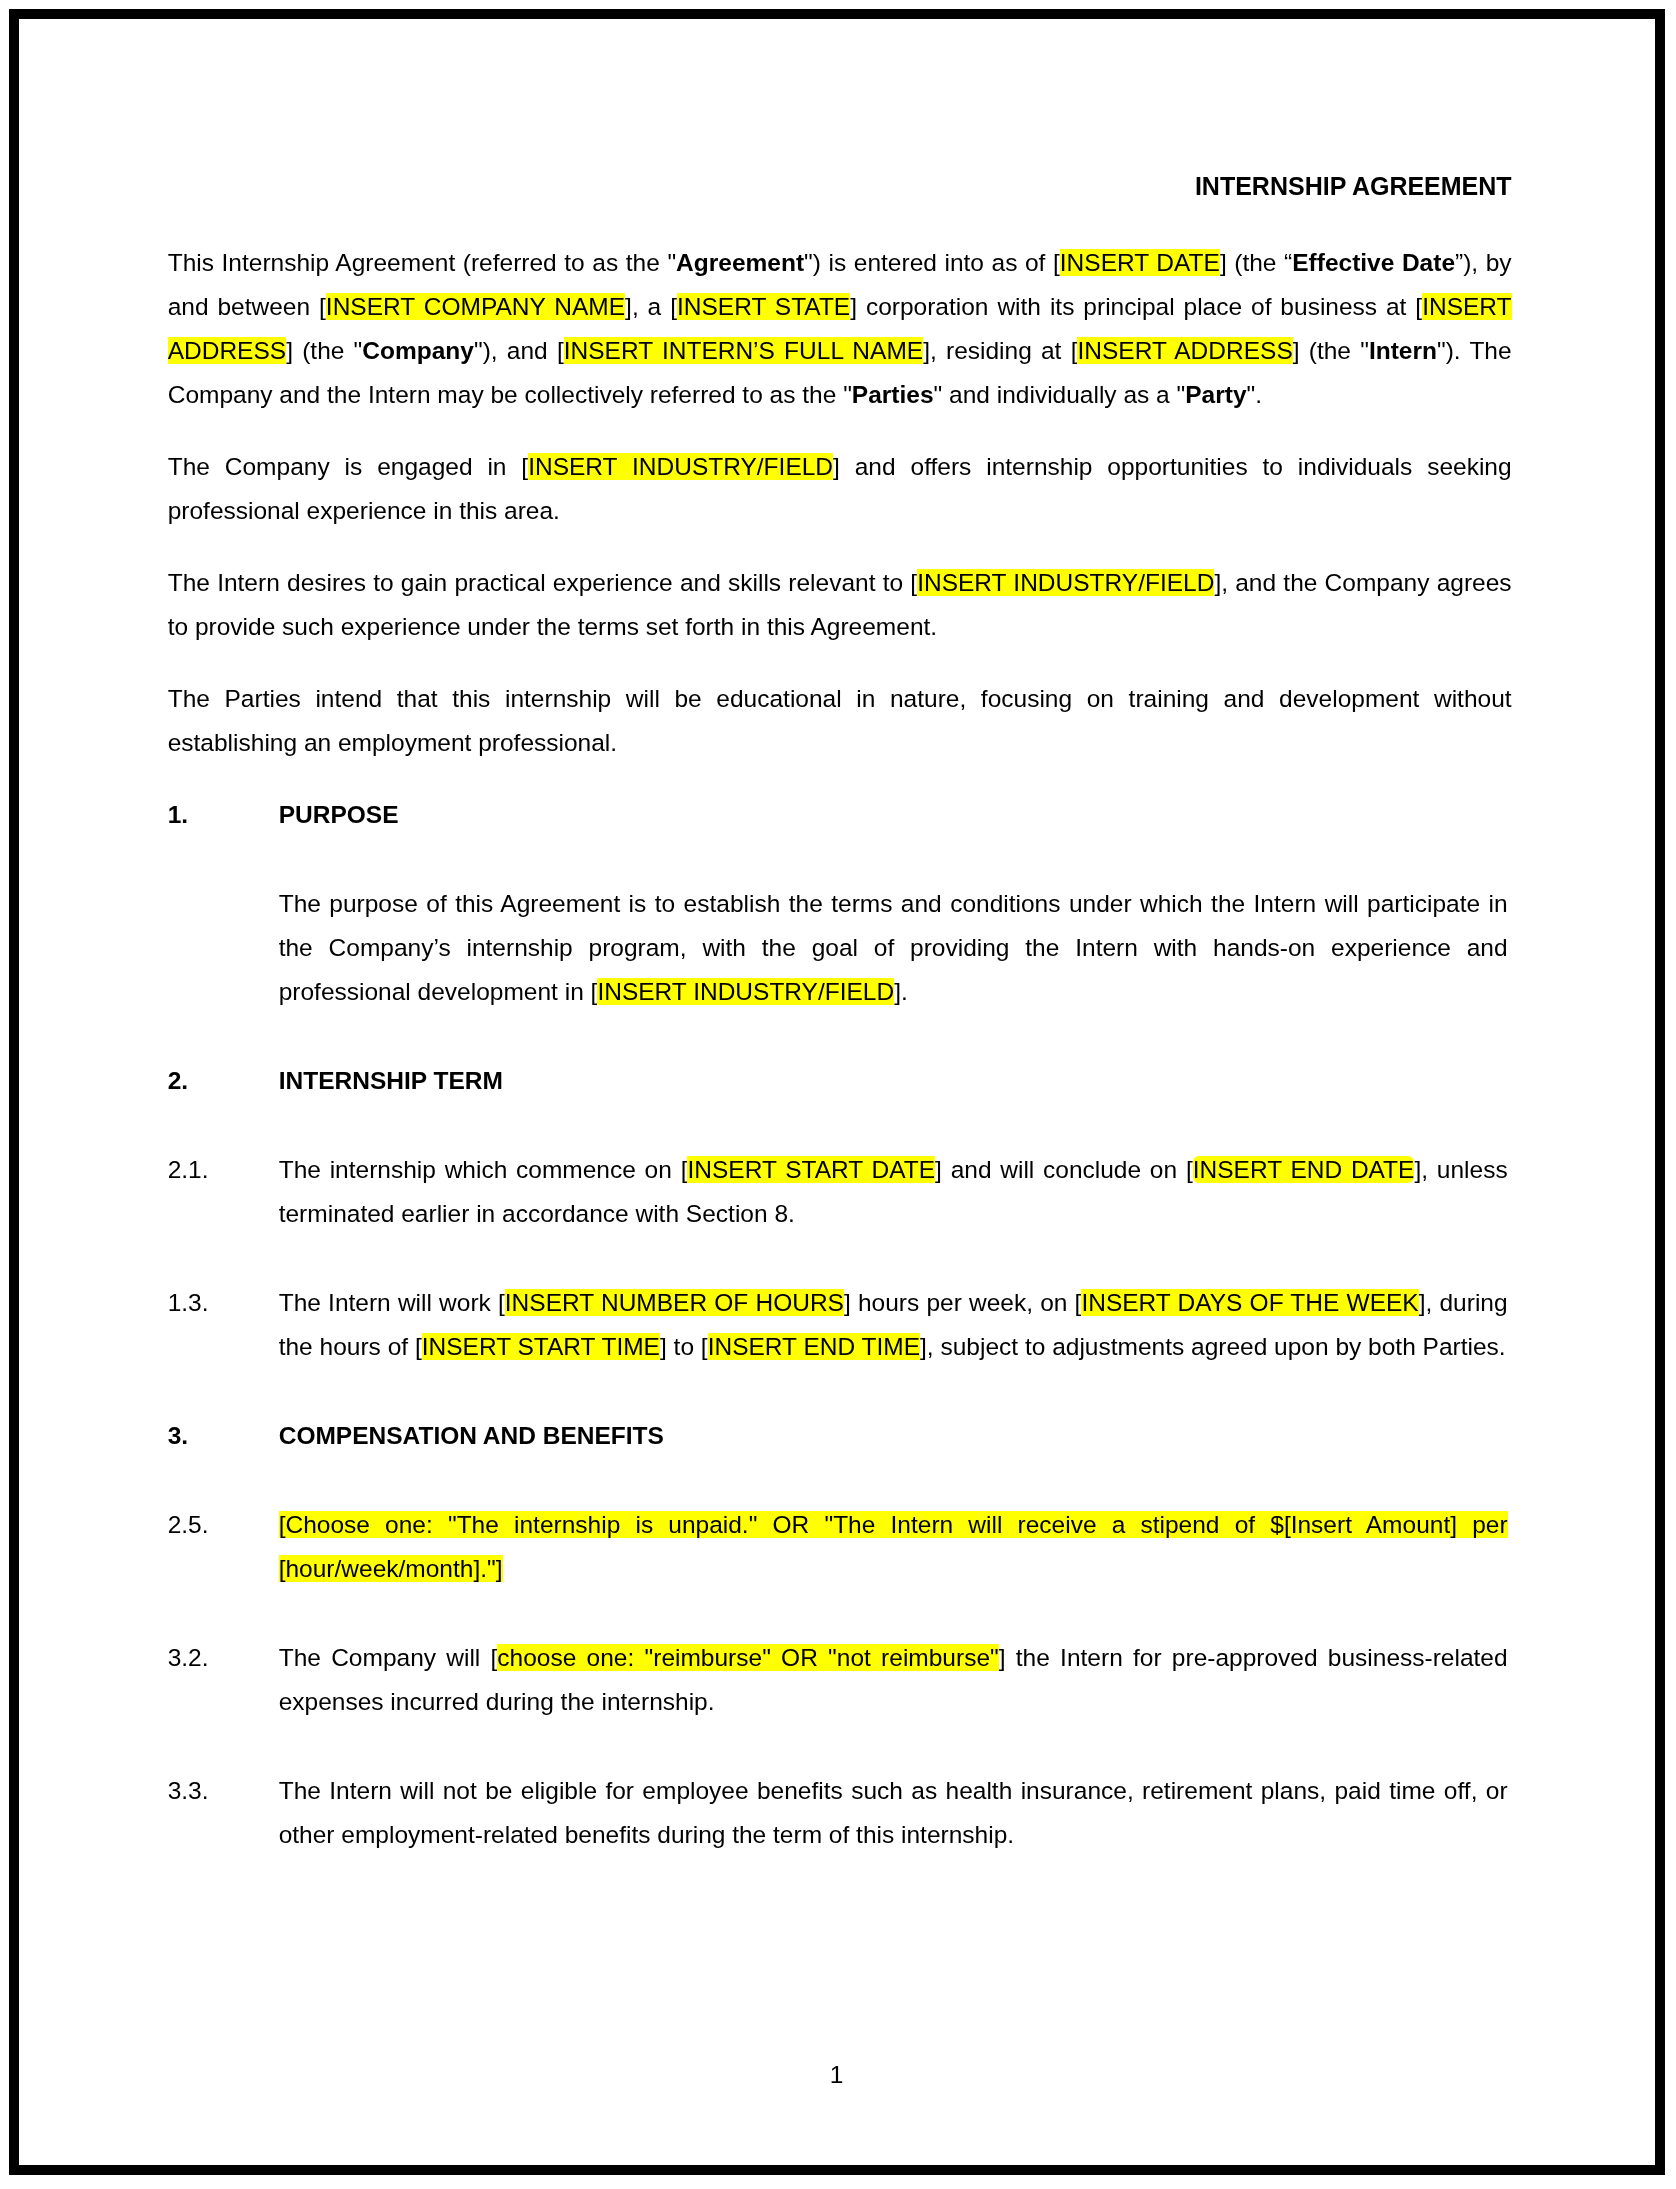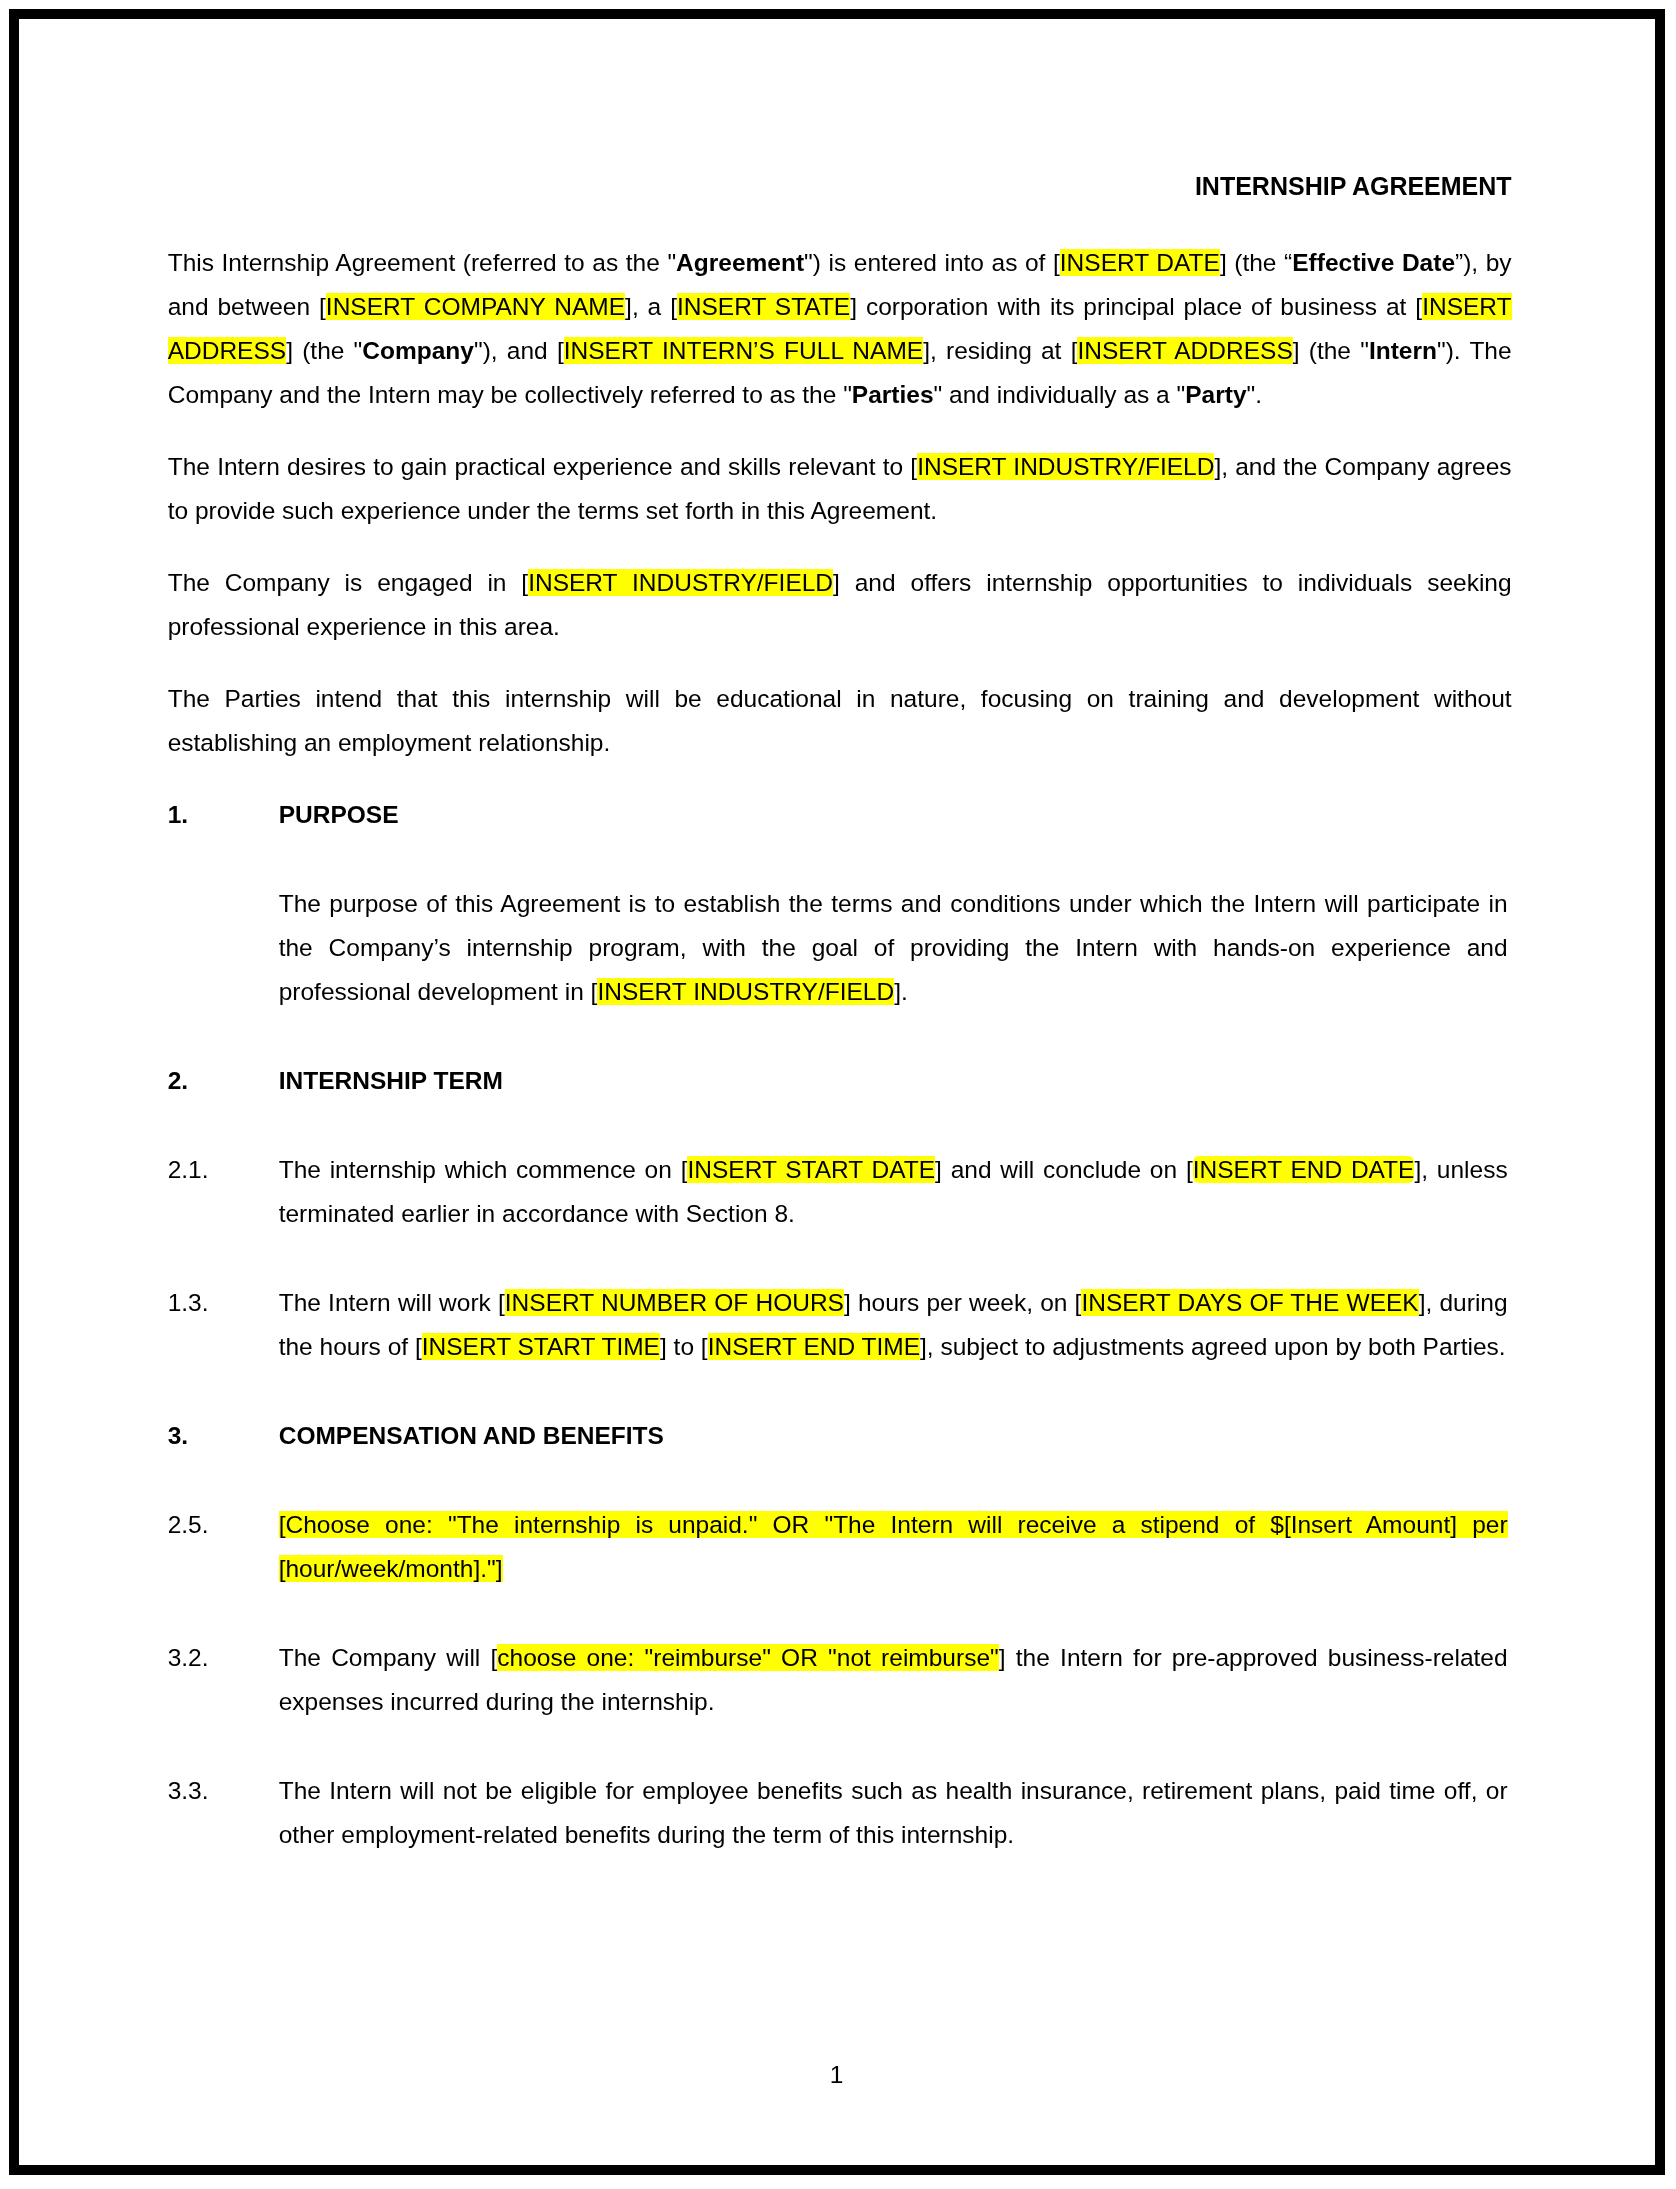--- a/index.html
+++ b/index.html
@@ -75,23 +75,23 @@
 </head>
 <body>
 
 <div class="page">
   <div class="frame">
     <div class="content">
 
       <h1 class="doc-title">INTERNSHIP AGREEMENT</h1>
 
       <p class="intro"><span>This Internship Agreement (referred to as the "</span><span class="b">Agreement</span><span>") is entered into as of [</span><span class="hl" style="background-color: rgb(255, 255, 0);">INSERT DATE</span><span>] (the “</span><span class="b">Effective Date</span><span>”), by and between [</span><span class="hl" style="background-color: rgb(255, 255, 0);">INSERT COMPANY NAME</span><span>], a [</span><span class="hl" style="background-color: rgb(255, 255, 0);">INSERT STATE</span><span>] corporation with its principal place of business at [</span><span class="hl" style="background-color: rgb(255, 255, 0);">INSERT ADDRESS</span><span>] (the "</span><span class="b">Company</span><span>"), and [</span><span class="hl" style="background-color: rgb(255, 255, 0);">INSERT INTERN’S FULL NAME</span><span>], residing at [</span><span class="hl" style="background-color: rgb(255, 255, 0);">INSERT ADDRESS</span><span>] (the "</span><span class="b">Intern</span><span>"). The Company and the Intern may be collectively referred to as the "</span><span class="b">Parties</span><span>" and individually as a "</span><span class="b">Party</span><span>".</span></p>
+      <p class="intro"><span>The Company is engaged in [</span><span class="hl" style="background-color: rgb(255, 255, 0);">INSERT INDUSTRY/FIELD</span><span>] and offers internship opportunities to individuals seeking professional experience in this area.</span></p>
       <p class="intro"><span>The Intern desires to gain practical experience and skills relevant to [</span><span class="hl" style="background-color: rgb(255, 255, 0);">INSERT INDUSTRY/FIELD</span><span>], and the Company agrees to provide such experience under the terms set forth in this Agreement.</span></p>
-      <p class="intro"><span>The Company is engaged in [</span><span class="hl" style="background-color: rgb(255, 255, 0);">INSERT INDUSTRY/FIELD</span><span>] and offers internship opportunities to individuals seeking professional experience in this area.</span></p>
-      <p class="intro"><span>The Parties intend that this internship will be educational in nature, focusing on training and development without establishing an employment relationship.</span></p>
+      <p class="intro"><span>The Parties intend that this internship will be educational in nature, focusing on training and development without establishing an employment professional.</span></p>
 
       <div class="sect-heading">
         <span class="num">1.</span>
         <span class="head">PURPOSE</span>
       </div>
       <div class="clause">
         <span class="num"></span>
         <p class="body"><span>The purpose of this Agreement is to establish the terms and conditions under which the Intern will participate in the Company’s internship program, with the goal of providing the Intern with hands-on experience and professional development in [</span><span class="hl" style="background-color: rgb(255, 255, 0);">INSERT INDUSTRY/FIELD</span><span>].</span></p>
       </div>
 

